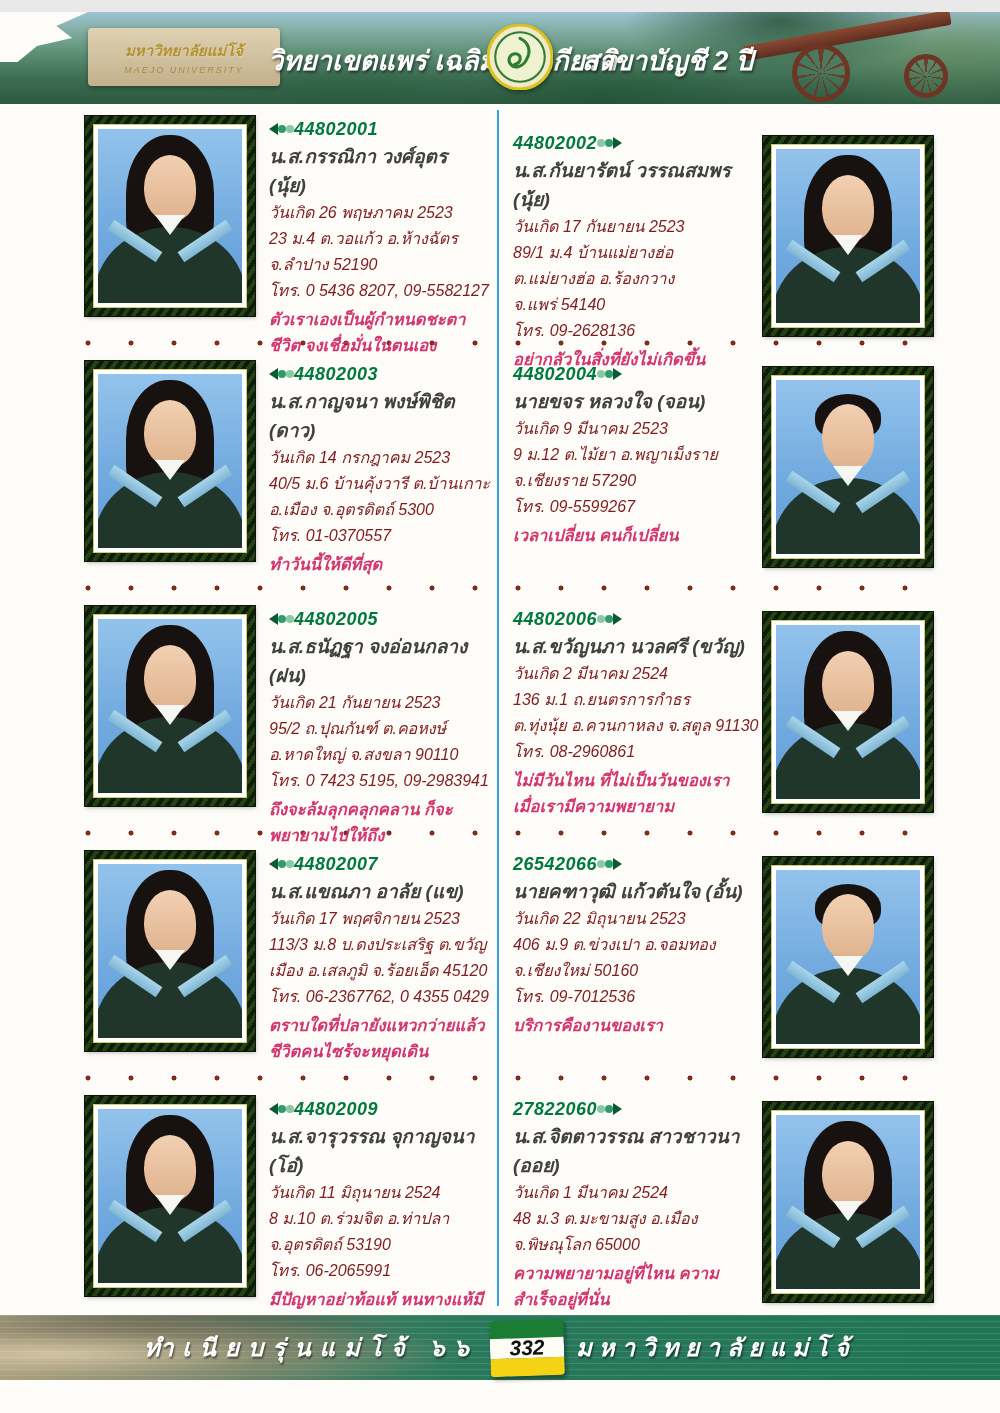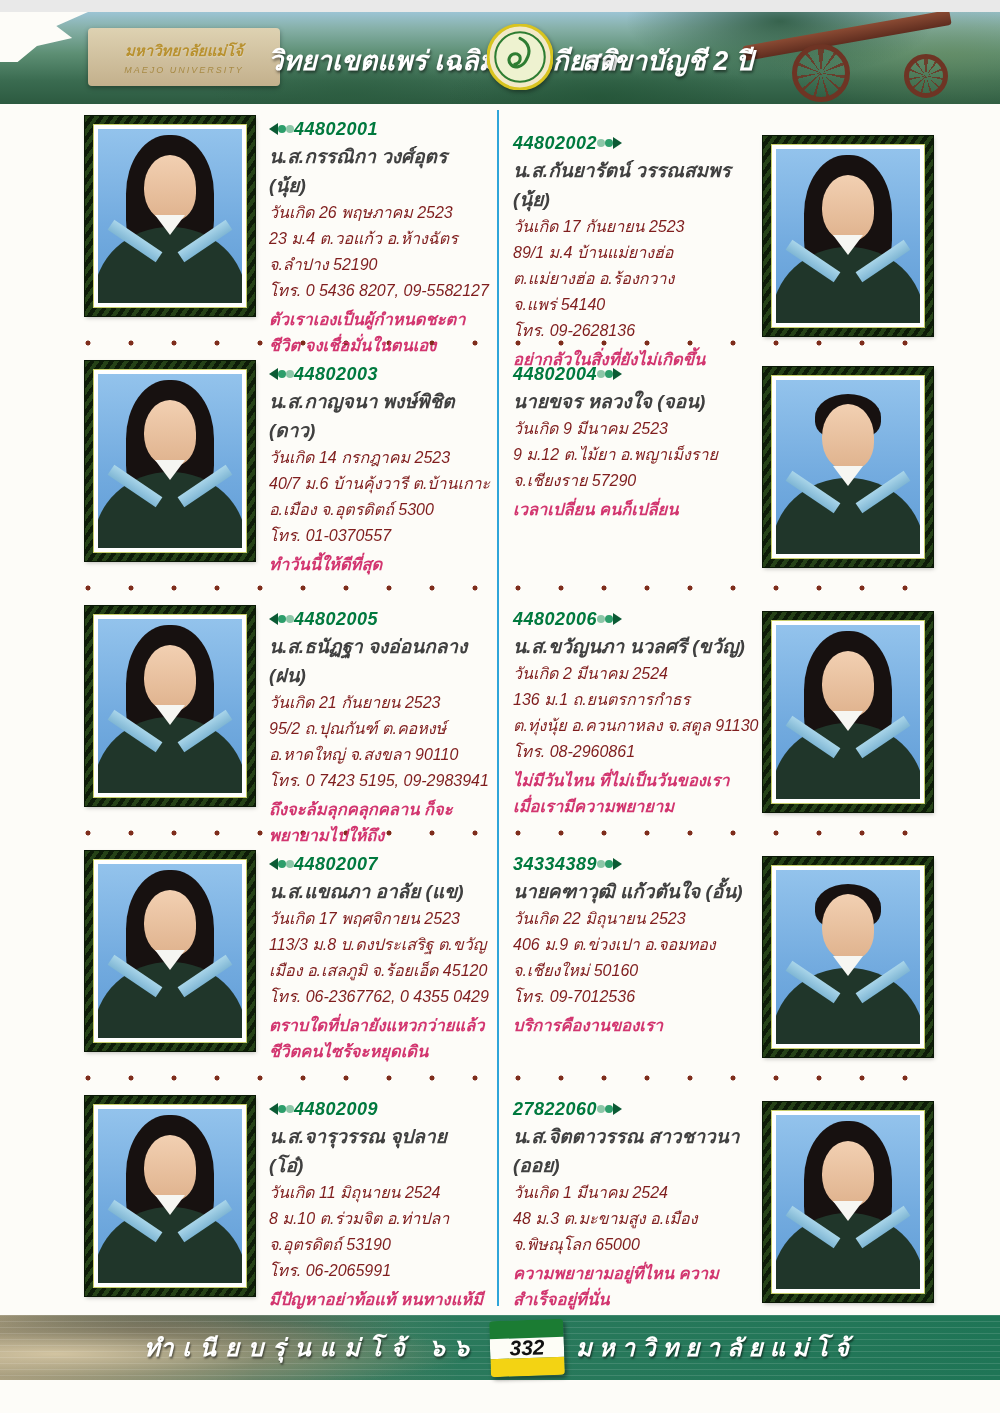--- a/index.html
+++ b/index.html
@@ -209,39 +209,40 @@
       </div>
     <div class="info">
       <div class="idrow">
         <span class="tri tri-l"></span>
         <span class="dot dmed"></span>
         <span class="dot dlight"></span>
         <span class="sid">44802003</span>
       </div>
       <div class="sname">น.ส.กาญจนา  พงษ์พิชิต (ดาว)</div>
       <div class="sline">วันเกิด 14 กรกฎาคม 2523</div>
-      <div class="sline">40/7 ม.6 บ้านคุ้งวารี ต.บ้านเกาะ</div>
+      <div class="sline">40/5 ม.6 บ้านคุ้งวารี ต.บ้านเกาะ</div>
       <div class="sline">อ.เมือง จ.อุตรดิตถ์ 5300</div>
       <div class="sline">โทร. 01-0370557</div>
       <div class="squote">ทำวันนี้ให้ดีที่สุด</div>
     </div>
   </div>
 
   <div class="entry rightcol" style="top:345px">
     <div class="info">
       <div class="idrow">
         <span class="sid">44802004</span>
         <span class="dot dlight"></span>
         <span class="dot dmed"></span>
         <span class="tri tri-r"></span>
       </div>
       <div class="sname">นายขจร  หลวงใจ (จอน)</div>
       <div class="sline">วันเกิด 9 มีนาคม 2523</div>
       <div class="sline">9 ม.12 ต.ไม้ยา อ.พญาเม็งราย</div>
       <div class="sline">จ.เชียงราย 57290</div>
+      <div class="sline">โทร. 09-5599267</div>
       <div class="squote">เวลาเปลี่ยน คนก็เปลี่ยน</div>
     </div>
     <div class="photo">
         <div class="mat">
           <div class="pic male">
       <div class="hair"></div>
             <div class="face"></div>
             <div class="gown"></div>
       <div class="lapel lapelL"></div>
             <div class="lapel lapelR"></div>
@@ -334,21 +335,21 @@
       <div class="sline">113/3 ม.8 บ.ดงประเสริฐ ต.ขวัญ</div>
       <div class="sline">เมือง อ.เสลภูมิ จ.ร้อยเอ็ด 45120</div>
       <div class="sline">โทร. 06-2367762, 0 4355 0429</div>
       <div class="squote">ตราบใดที่ปลายังแหวกว่ายแล้ว ชีวิตคนไซร้จะหยุดเดิน</div>
     </div>
   </div>
 
   <div class="entry rightcol" style="top:835px">
     <div class="info">
       <div class="idrow">
-        <span class="sid">34334389</span>
+        <span class="sid">26542066</span>
         <span class="dot dlight"></span>
         <span class="dot dmed"></span>
         <span class="tri tri-r"></span>
       </div>
       <div class="sname">นายคฑาวุฒิ  แก้วตันใจ (อั้น)</div>
       <div class="sline">วันเกิด 22 มิถุนายน 2523</div>
       <div class="sline">406 ม.9 ต.ข่วงเปา อ.จอมทอง</div>
       <div class="sline">จ.เชียงใหม่ 50160</div>
       <div class="sline">โทร. 09-7012536</div>
       <div class="squote">บริการคืองานของเรา</div>
@@ -380,21 +381,21 @@
     </div>
         </div>
       </div>
     <div class="info">
       <div class="idrow">
         <span class="tri tri-l"></span>
         <span class="dot dmed"></span>
         <span class="dot dlight"></span>
         <span class="sid">44802009</span>
       </div>
-      <div class="sname">น.ส.จารุวรรณ  จุปลาย (โอ๋)</div>
+      <div class="sname">น.ส.จารุวรรณ  จุกาญจนา (โอ๋)</div>
       <div class="sline">วันเกิด 11 มิถุนายน 2524</div>
       <div class="sline">8 ม.10 ต.ร่วมจิต อ.ท่าปลา</div>
       <div class="sline">จ.อุตรดิตถ์ 53190</div>
       <div class="sline">โทร. 06-2065991</div>
       <div class="squote">มีปัญหาอย่าท้อแท้ หนทางแห้มีเสมอ</div>
     </div>
   </div>
 
   <div class="entry rightcol" style="top:1080px">
     <div class="info">

